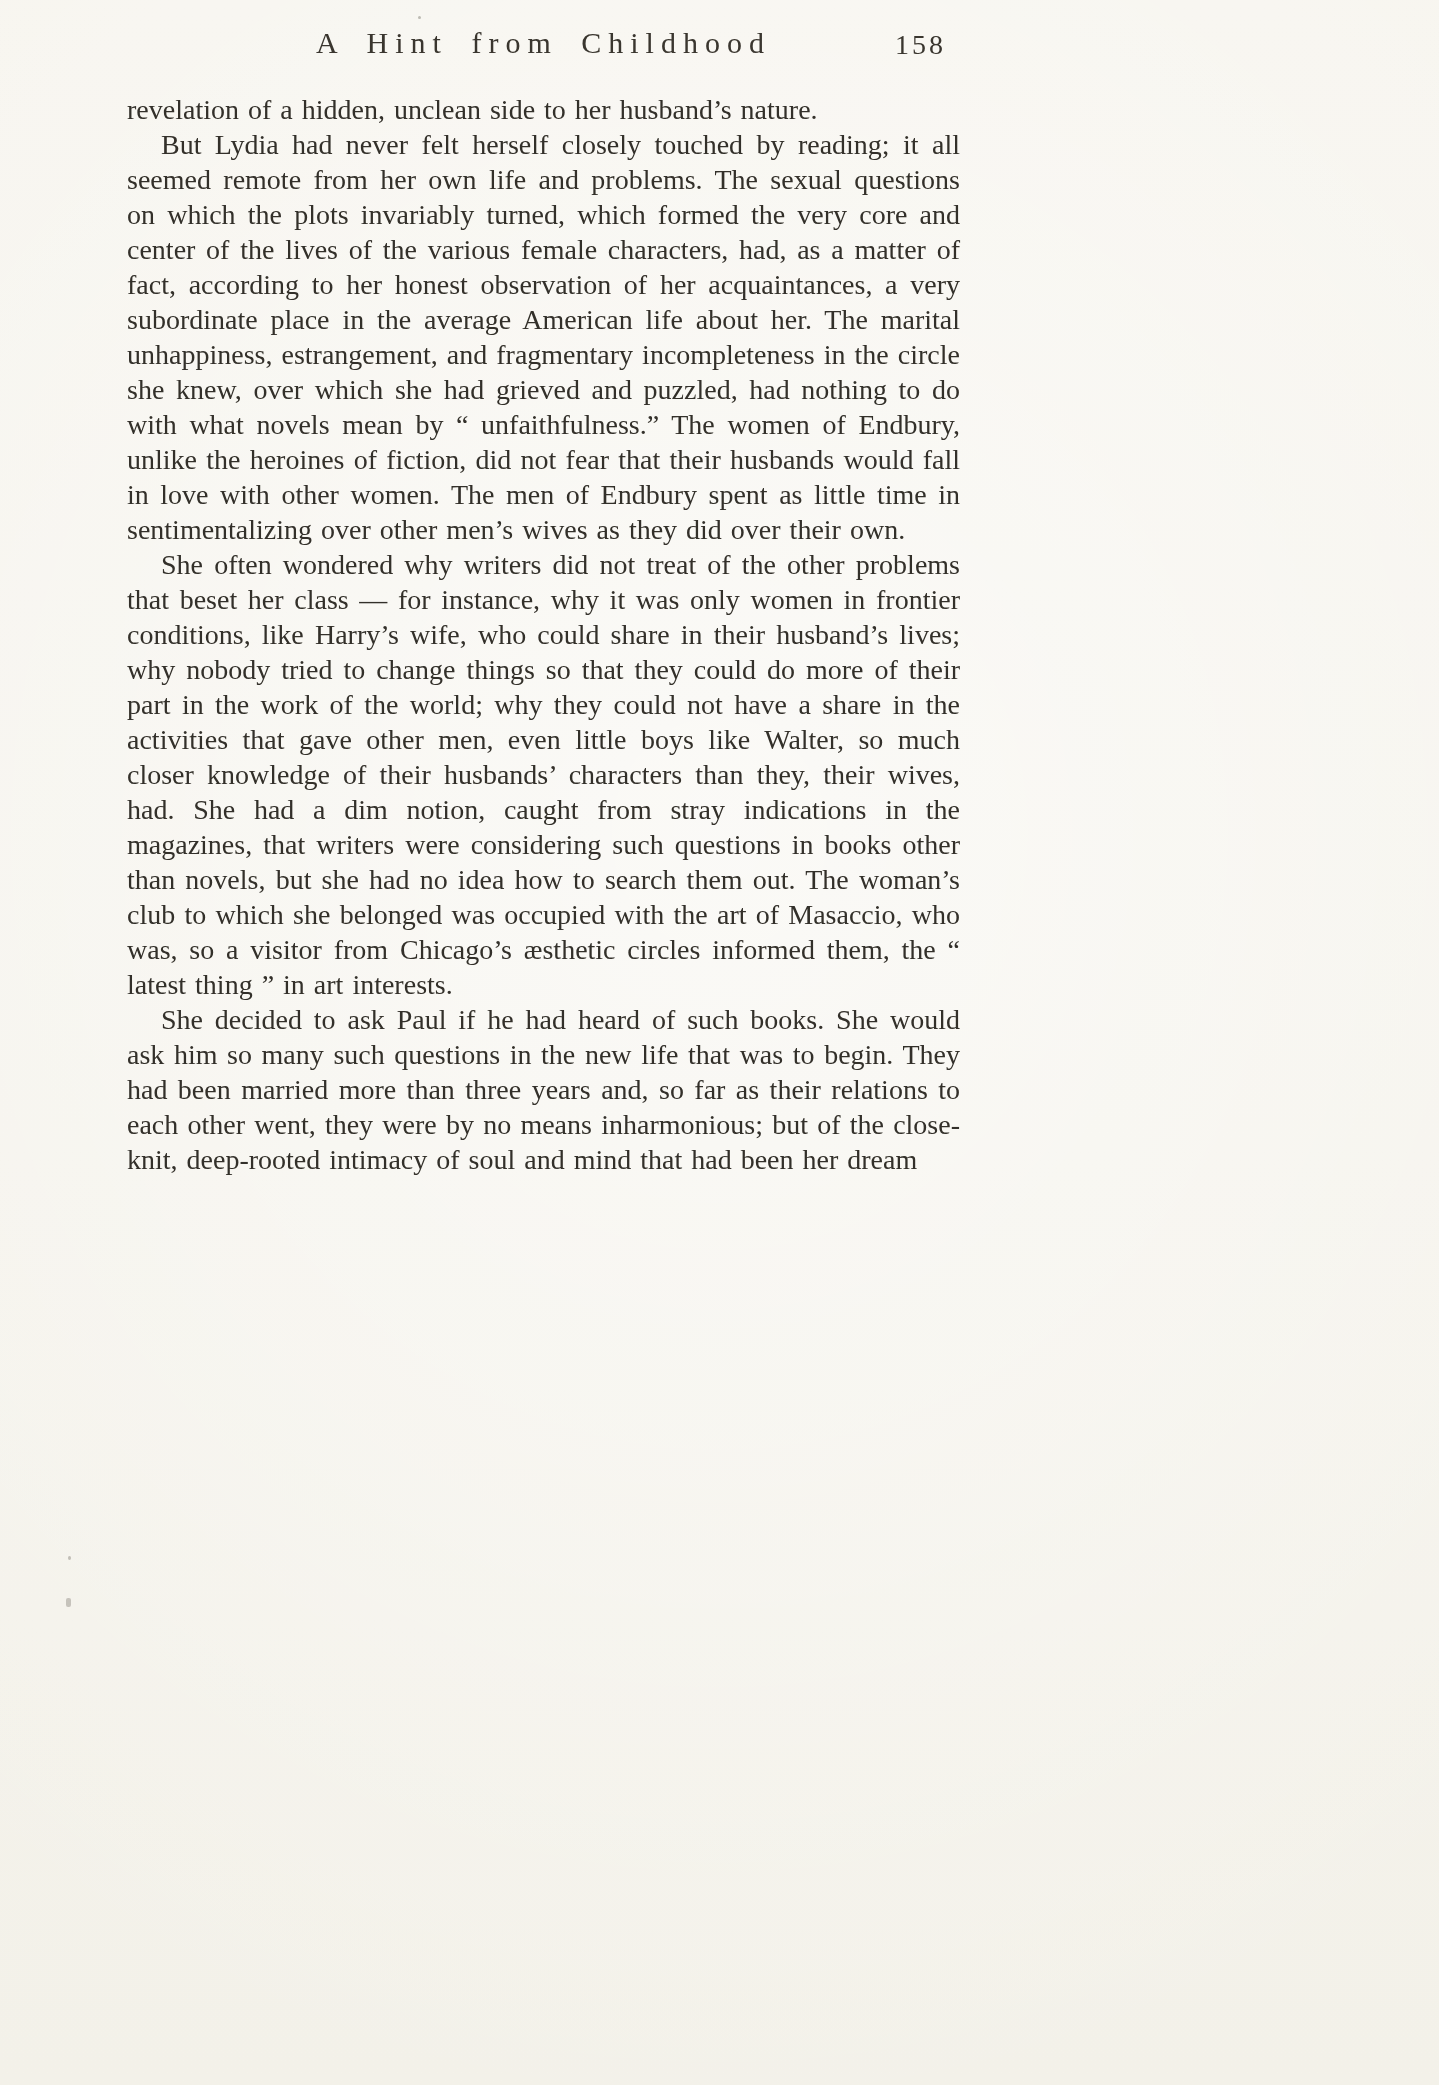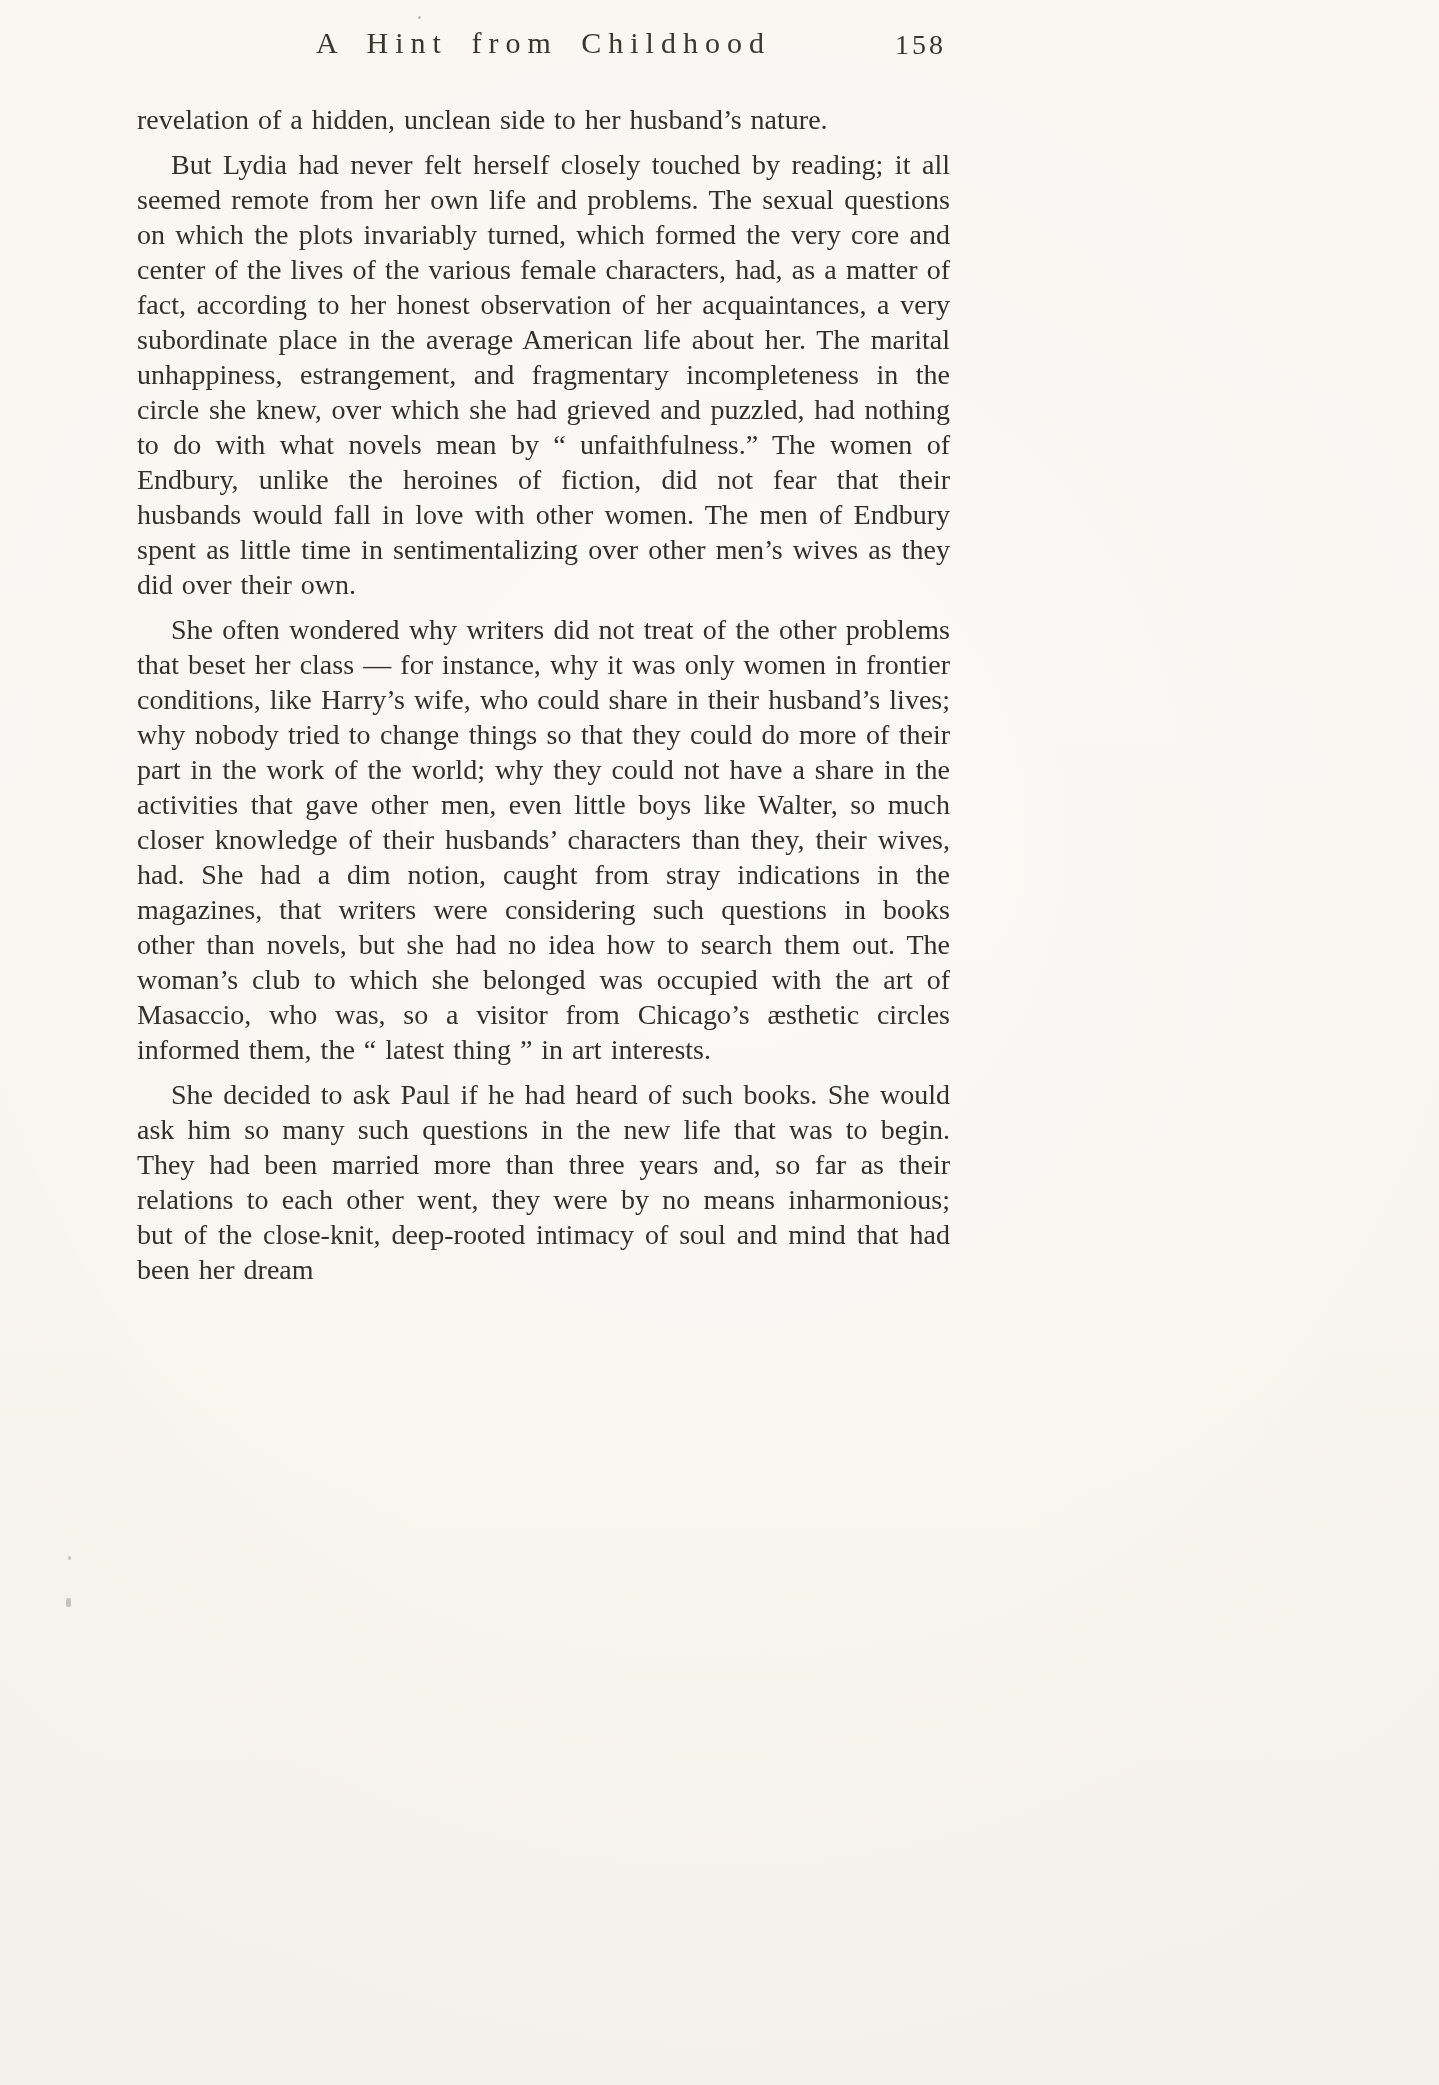--- a/index.html
+++ b/index.html
@@ -59,21 +59,21 @@
     top: 92px;
     width: 833px;
     font-size: 28px;
     line-height: 35px;
     text-align: justify;
     word-spacing: 2px;
     color: #33302a;
   }
 
   .text-block p {
-    margin: 10px;
+    margin: 0;
     padding: 0;
     font-family: Liberation Serif, serif;
   }
 
   .text-block p.indent {
     text-indent: 34px;
   }
 
   .scan-artifact {
     position: absolute;

